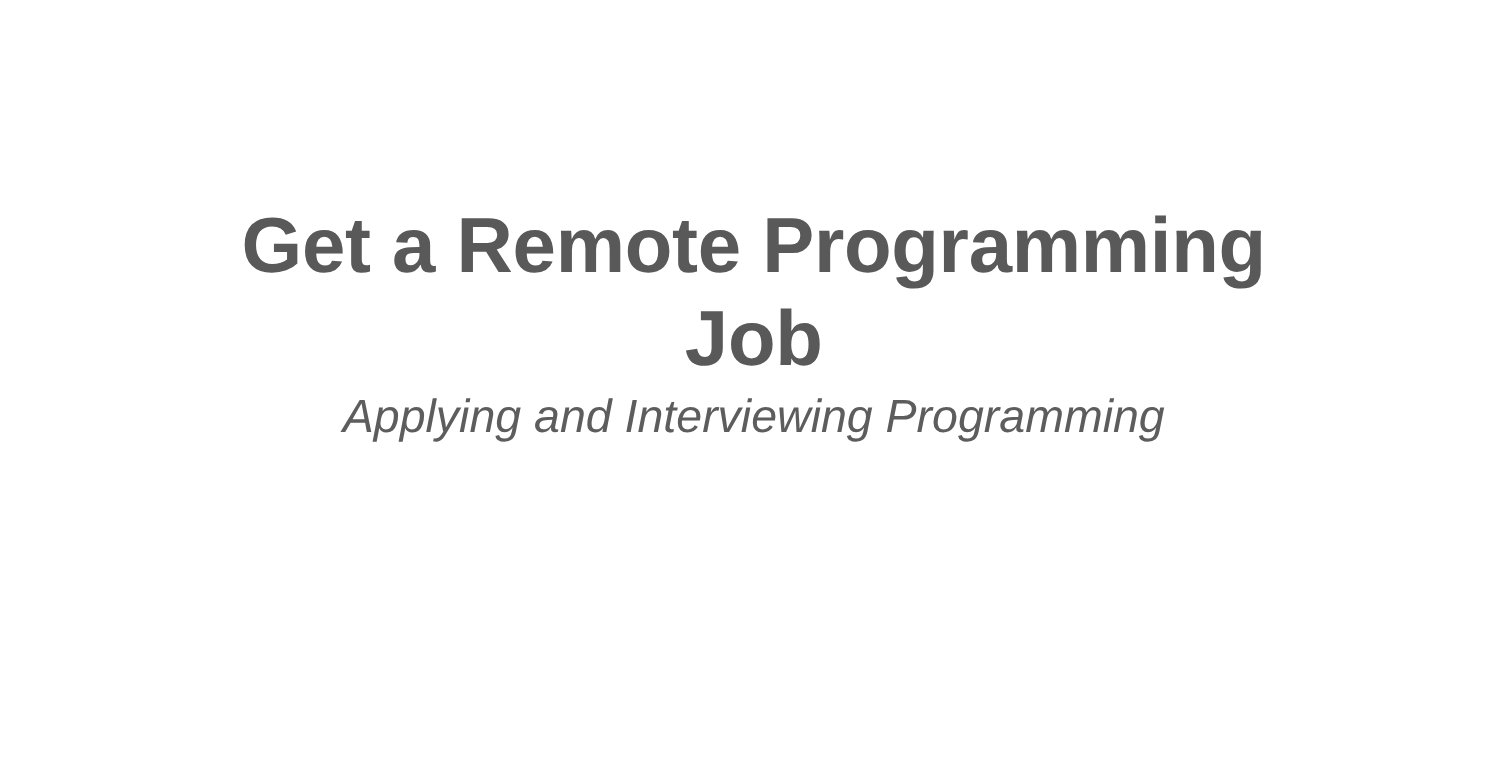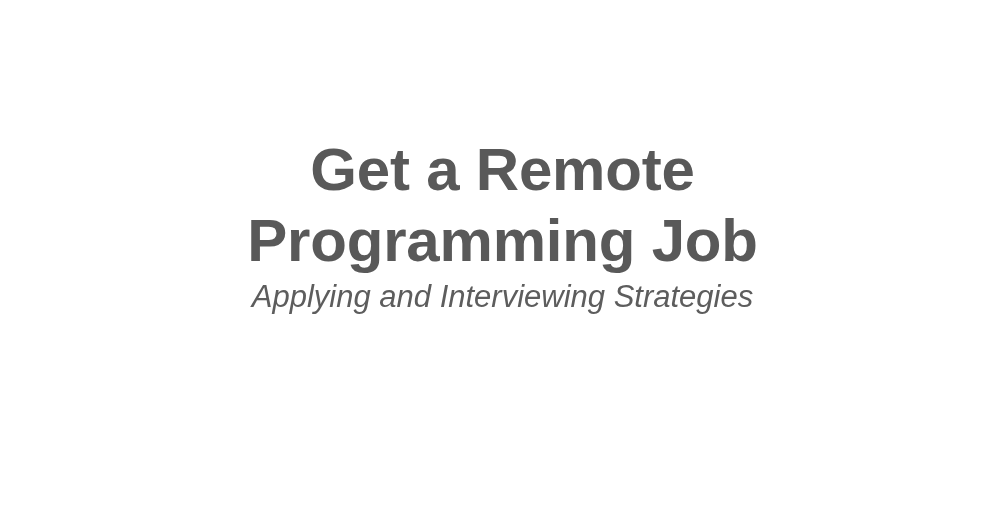--- a/index.html
+++ b/index.html
@@ -30,21 +30,21 @@
     width: 1005px;
     padding-top: 134px;
     box-sizing: border-box;
     text-align: center;
   }
 
   .slide-title {
     margin: 0;
     padding: 0 110px;
     font-family: "Liberation Sans", sans-serif;
-    font-size: 60px;
+    font-size: 52px;
     font-weight: bold;
     font-style: normal;
     line-height: 1.185;
     letter-spacing: -0.2px;
     color: #595959;
     white-space: normal;
   }
 
   .slide-subtitle {
     margin: 0;
@@ -60,17 +60,17 @@
 </style>
 </head>
 <body>
 
 <div class="slide">
 
   <div class="title-block">
 
     <h1 class="slide-title">Get a Remote Programming Job</h1>
 
-    <p class="slide-subtitle">Applying and Interviewing Strategies</p>
+    <p class="slide-subtitle">Applying and Interviewing Programming</p>
 
   </div>
 
 </div>
 
 </body></html>

